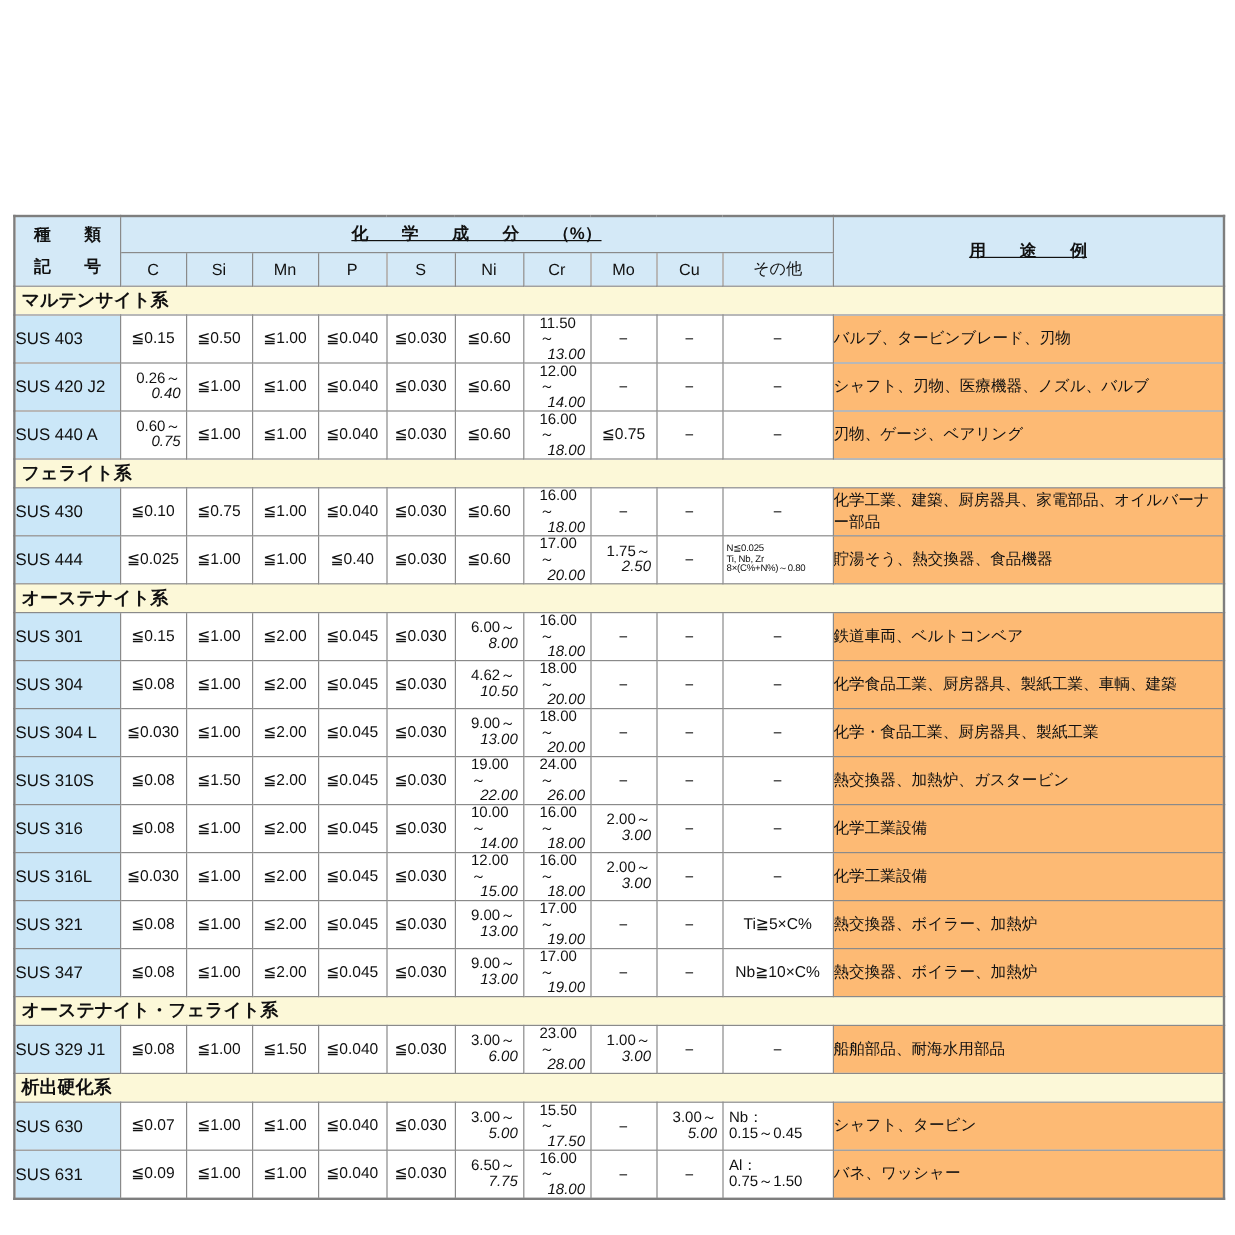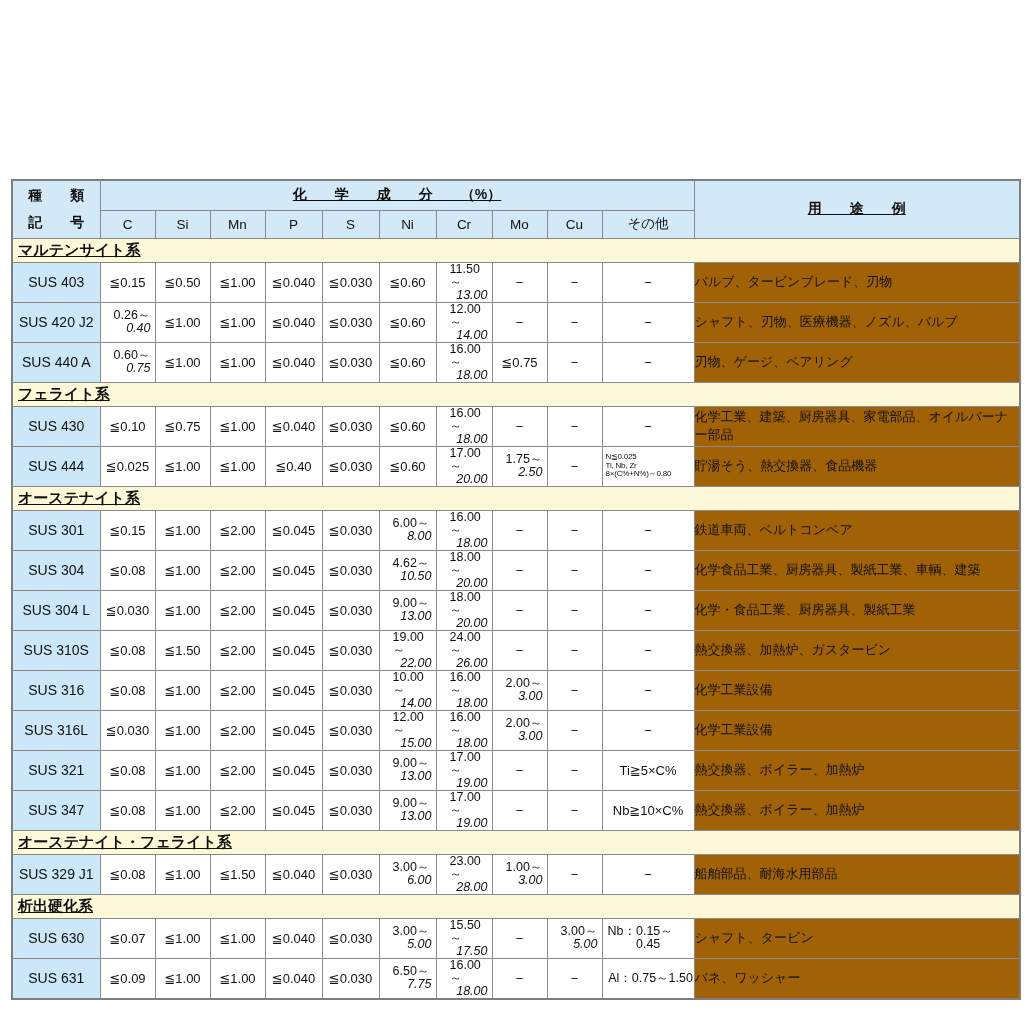--- a/index.html
+++ b/index.html
@@ -57,34 +57,34 @@
   tr.hrow2 { height: 28px; }
   th.grade-h {
     vertical-align: middle;
   }
   th.grade-h .kl {
     display: block;
     font-weight: bold;
     font-size: 14px;
     line-height: 27px;
   }
-  tr.section-row { height: 24px; text-decoration: underline; }
+  tr.section-row { height: 24px; }
   tr.section-row td {
     background: var(--section_bg, #fcf8d8);
     font-weight: bold;
     font-size: 15px;
     text-align: left;
     padding-left: 5px;
     vertical-align: middle;
   }
   tr.data-row { height: 29px; }
   td.grade {
     background: var(--grade_bg, #cbe7f8);
     font-size: 14px;
-    text-align: center;
+    text-align: left;
     padding-left: 5px;
     vertical-align: middle;
   }
   td.val {
     font-size: 13px;
     text-align: center;
     vertical-align: middle;
     background: #ffffff;
   }
   td.range {
@@ -100,21 +100,21 @@
     padding-left: 11px;
   }
   td.range .rl0 { align-self: flex-start; padding-left: 2px; }
   td.range .rl1 { align-self: flex-end; padding-right: 4px; font-style: italic; }
   td.leftlines {
     background: #ffffff;
     vertical-align: middle;
   }
   td.leftlines .llines {
     display: flex;
-    flex-direction: row;
+    flex-direction: column;
     justify-content: center;
     align-items: flex-start;
     padding-left: 5px;
     line-height: 13px;
     font-size: 12.5px;
   }
   td.smalllines {
     background: #ffffff;
     vertical-align: middle;
     margin-top: 40px;
@@ -123,21 +123,21 @@
     display: flex;
     flex-direction: column;
     justify-content: center;
     align-items: flex-start;
     padding-left: 3px;
     line-height: 8.5px;
     font-size: 8px;
     letter-spacing: -0.2px;
   }
   td.use {
-    background: #a16207;
+    background: #fdba74;
     font-size: 13px;
     text-align: left;
     padding-left: 7px;
     vertical-align: middle;
   }
 </style>
 </head>
 <body>
 
 <div id="stage">

